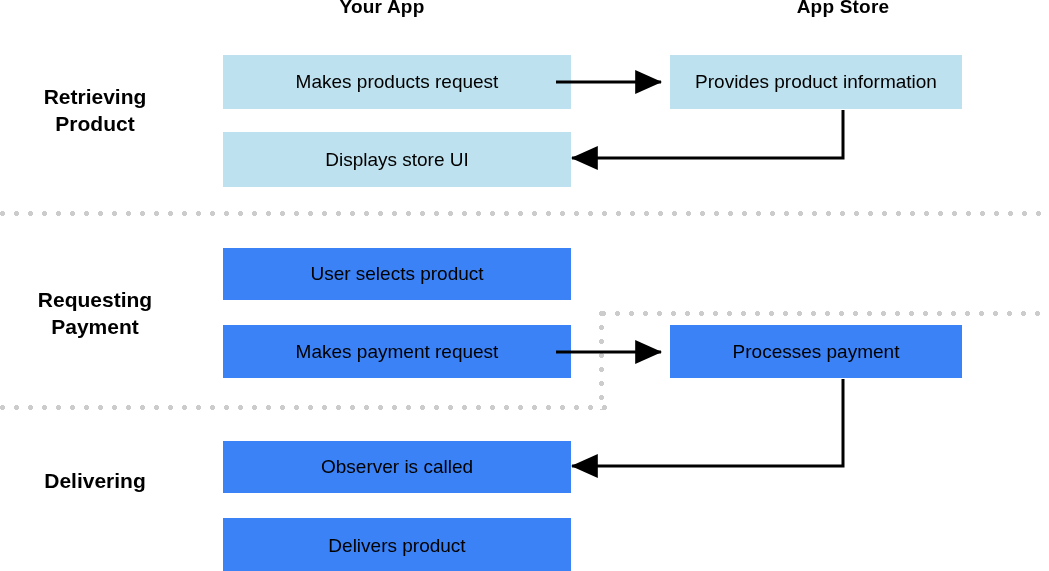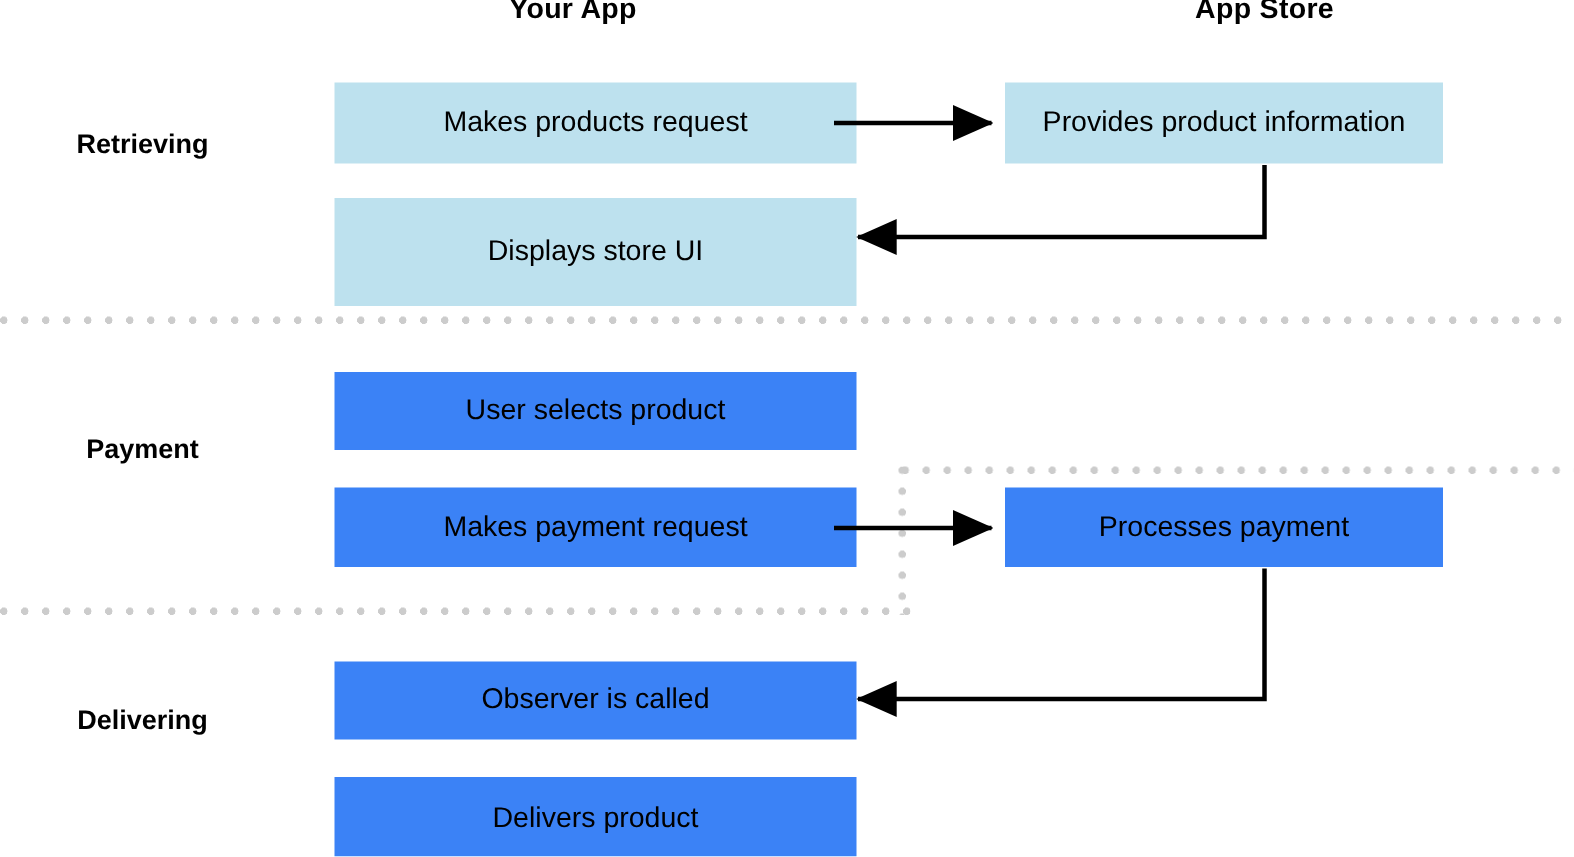--- a/index.html
+++ b/index.html
@@ -28,21 +28,21 @@
     line-height: 22px;
   }
   #header-your-app { left: 282px; width: 200px; }
   #header-app-store { left: 743px; width: 200px; }
 
   .phase-label {
     position: absolute;
     left: 0px;
     width: 190px;
     text-align: center;
-    font-size: 18px;
+    font-size: 21px;
     font-weight: bold;
     color: #000000;
     line-height: 27px;
   }
   #phase-retrieving { top: 83px; }
   #phase-requesting { top: 286px; }
   #phase-delivering { top: 467px; }
 
   .step-box {
     position: absolute;
@@ -57,21 +57,21 @@
   }
   .box-blue { background: #bde1ee; }
   .box-gray { background: #3b82f6; }
 
   
   .col-left  { left: 207px; width: 348px; margin-left: 16px; }
   .col-right { left: 670px; width: 292px; }
 
   #box-makes-products-request   { top: 55px;  height: 54px; }
   #box-provides-product-info    { top: 55px;  height: 54px; }
-  #box-displays-store-ui        { top: 132px; height: 72px; }
+  #box-displays-store-ui        { top: 132px; height: 55px; }
   #box-user-selects-product     { top: 248px; height: 52px; }
   #box-makes-payment-request    { top: 325px; height: 53px; }
   #box-processes-payment        { top: 325px; height: 53px; }
   #box-observer-is-called       { top: 441px; height: 52px; }
   #box-delivers-product         { top: 518px; height: 55px; }
 
   
   .dotted-h {
     position: absolute;
     height: 5px;
@@ -104,22 +104,24 @@
 </head>
 <body>
 
 <div id="diagram">
 
   <div class="col-header" id="header-your-app">Your App</div>
   <div class="col-header" id="header-app-store">App Store</div>
 
   <div class="phase-label" id="phase-retrieving">
     <div>Retrieving</div>
+    <div>Product</div>
   </div>
   <div class="phase-label" id="phase-requesting">
+    <div>Requesting</div>
     <div>Payment</div>
   </div>
   <div class="phase-label" id="phase-delivering">
     <div>Delivering</div>
   </div>
 
   <div class="dotted-h" id="sep-1"></div>
   <div class="dotted-h" id="sep-2"></div>
   <div class="dotted-h" id="sep-3"></div>
   <div class="dotted-v" id="sep-v"></div>

